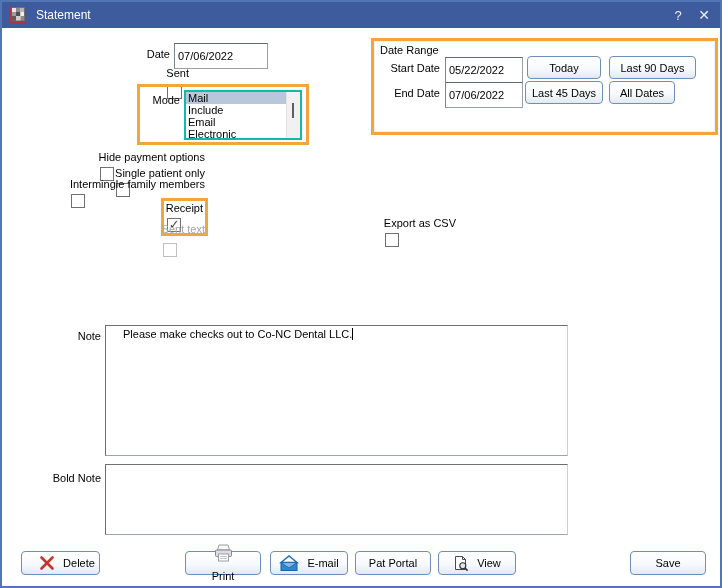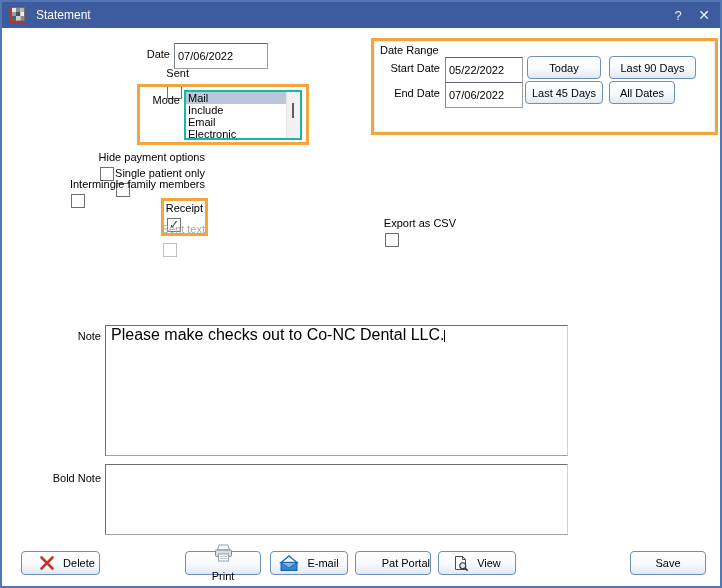--- a/index.html
+++ b/index.html
@@ -22,21 +22,21 @@
   .ogroup{position:absolute;box-sizing:border-box;border:3px solid #F0A63C;}
   .dr-inner{position:absolute;inset:0;box-shadow:inset 0 0 0 1px #EDF1F6;border-radius:1px;}
   .listbox{position:absolute;left:182px;top:88px;width:118px;height:50px;box-sizing:border-box;border:2px solid #14b8a6;background:#fff;display:flex;overflow:hidden;}
   .lb-items{flex:1;}
   .lb-item{height:12px;line-height:12px;padding-left:2px;white-space:nowrap;overflow:hidden;}
   .lb-item.selected{background:#B9C7DA;}
   .lb-scroll{width:13px;background:#F1F1F1;border-left:1px solid #E4E4E4;position:relative;}
   .lb-thumb{position:absolute;left:5px;top:11px;width:2px;height:15px;background:#5F5F5F;}
   .btn{position:absolute;box-sizing:border-box;height:24px;border:1px solid #6E8FBB;border-radius:4px;background:linear-gradient(#FFFFFF 0%,#F7FAFD 55%,#E0E9F3 100%);box-shadow:inset 0 1px 0 #fff;display:flex;align-items:center;justify-content:center;gap:8px;font-size:11px;color:#000;white-space:nowrap;}
   .btn-sm{height:23px;}
-  .ta{position:absolute;box-sizing:border-box;background:#fff;border:1px solid;border-color:#6F6F6F #CDD1D5 #9FA4A8 #6F6F6F;font-size:16px;line-height:13px;padding:2px 5px;overflow:hidden;}
+  .ta{position:absolute;box-sizing:border-box;background:#fff;border:1px solid;border-color:#6F6F6F #CDD1D5 #9FA4A8 #6F6F6F;font-size:11px;line-height:13px;padding:2px 17px;overflow:hidden;}
   .caret{display:inline-block;width:1px;height:12px;background:#000;vertical-align:-2px;}
   svg{display:block;}
 </style>
 </head>
 <body>
 
 <div class="window">
 
   <div class="titlebar">
     <span class="tb-icon">
@@ -163,21 +163,21 @@
     <span>
       <svg width="20" height="17" viewBox="0 0 20 17">
         <polygon points="2,7.5 10,1 18,7.5" fill="#FDFEFF" stroke="#1D6FBF" stroke-width="1.4"></polygon>
         <rect x="2" y="7.5" width="16" height="8" fill="#2E86D0" stroke="#1B5FA6"></rect>
         <polygon points="2,7.5 10,13 18,7.5" fill="#7FB6E8" stroke="#1B5FA6" stroke-width="0.8"></polygon>
       </svg>
     </span>
     <span>E-mail</span>
   </div>
 
-  <div class="btn" style="left:353px;top:549px;width:76px;justify-content:flex-end;">
+  <div class="btn" style="left:353px;top:549px;width:76px;">
     <span>Pat Portal</span>
   </div>
 
   <div class="btn" style="left:436px;top:549px;width:78px;">
     <span>
       <svg width="16" height="17" viewBox="0 0 16 17">
         <path d="M2.5 1.5 H9.5 L12.5 4.5 V14.5 H2.5 Z" fill="#FFFFFF" stroke="#4A4A4A"></path>
         <path d="M9.5 1.5 V4.5 H12.5" fill="none" stroke="#4A4A4A"></path>
         <circle cx="9.8" cy="10.8" r="3" fill="#BFE0F2" fill-opacity="0.65" stroke="#333333" stroke-width="1.1"></circle>
         <line x1="12" y1="13" x2="14.6" y2="15.6" stroke="#333333" stroke-width="1.6"></line>

